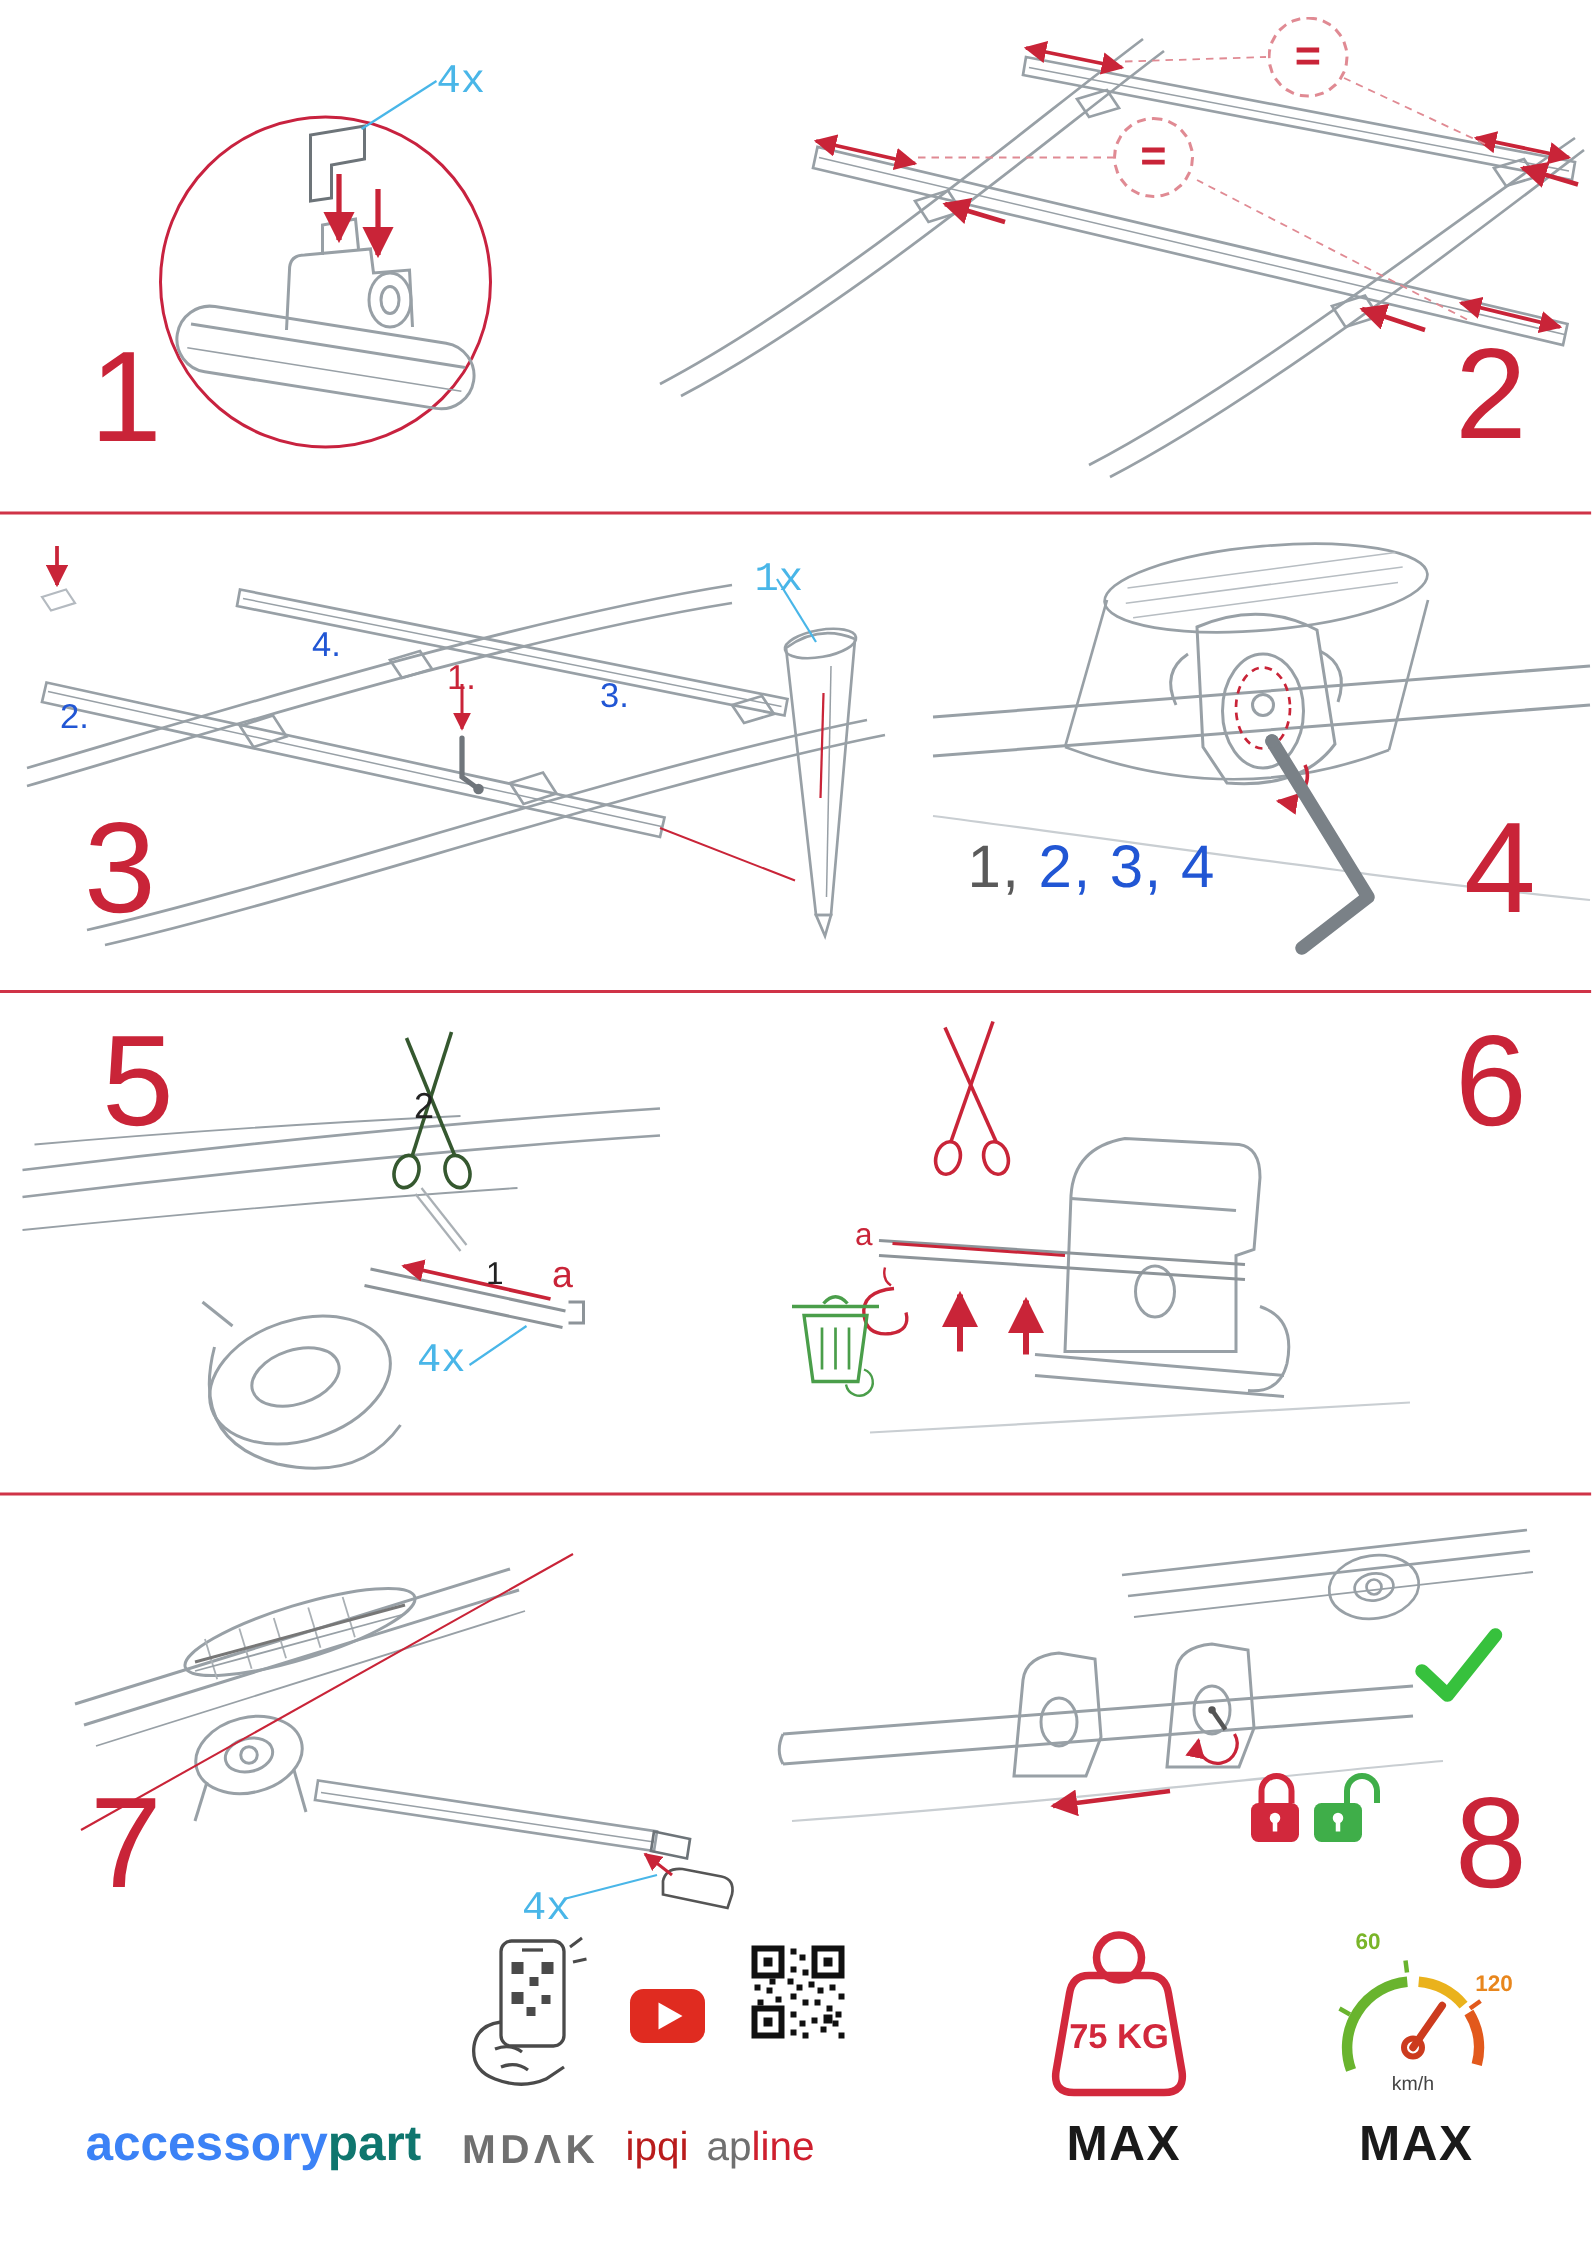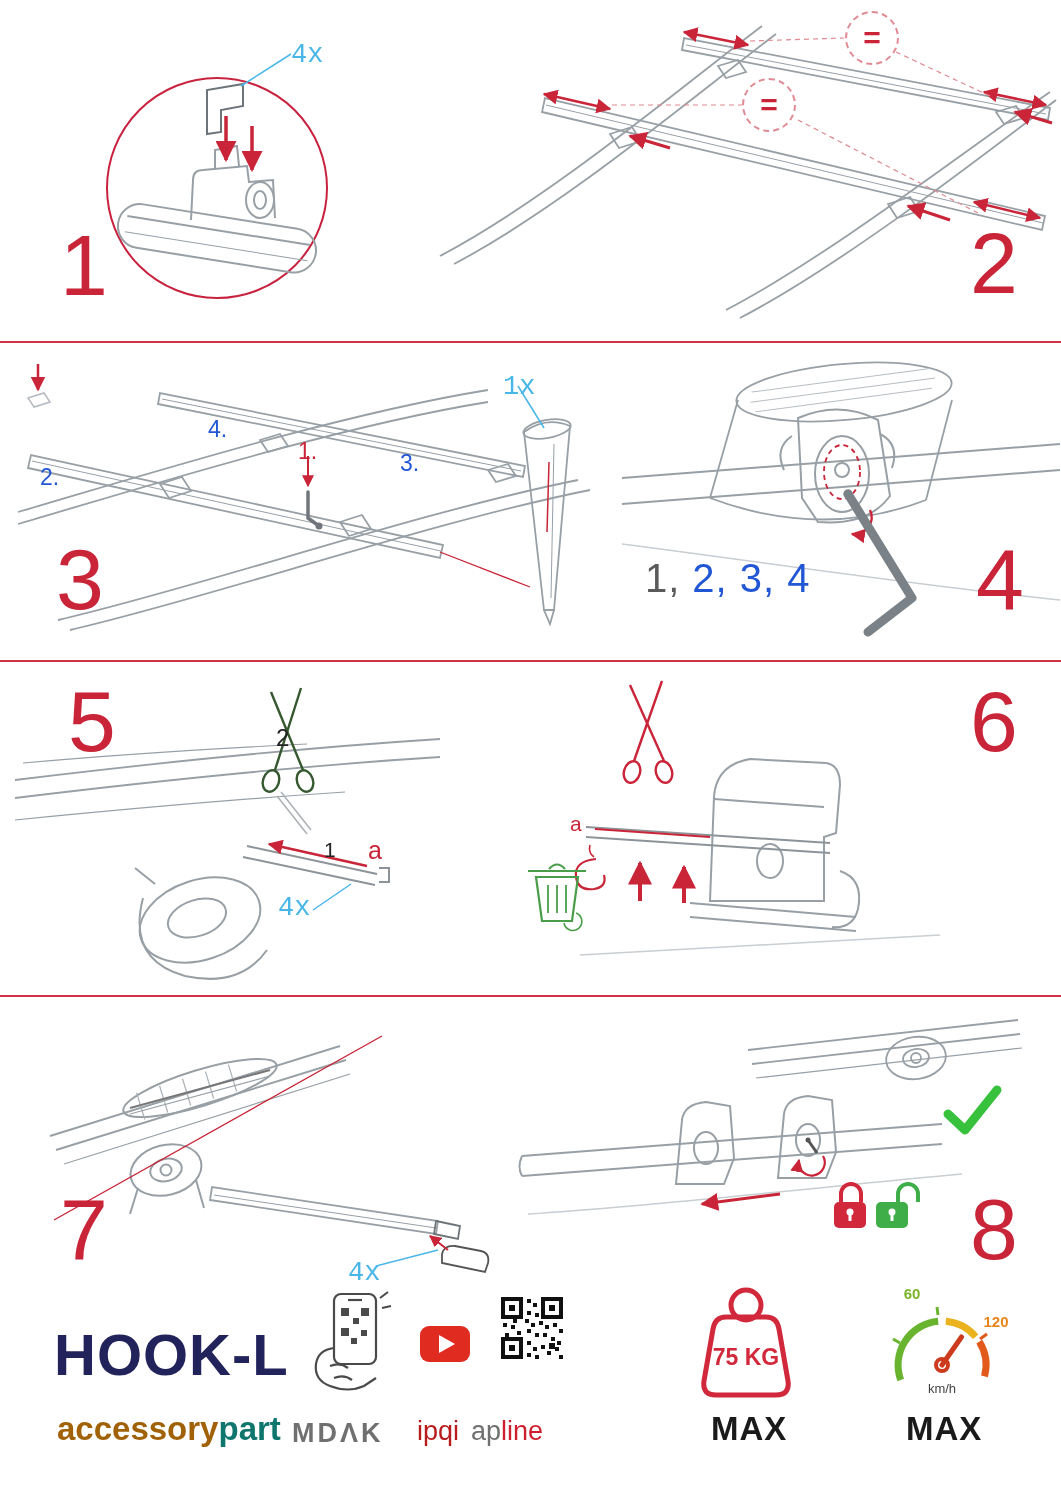--- a/index.html
+++ b/index.html
@@ -17,22 +17,22 @@
               display:flex; align-items:center; justify-content:center;
               color:#c92438; font-size:30px; font-weight:bold; }
   .seq { position:absolute; font-size:40px; letter-spacing:1px; display:flex; gap:12px; }
   .seq .done { color:#5a5a5a; }
   .seq .todo { color:#2156d4; }
   .sketch { position:absolute; }
   svg { display:block; overflow:visible; }
   svg text { font-family:"Liberation Sans", sans-serif; }
   .product { position:absolute; font-size:58px; font-weight:700; color:#23235c; letter-spacing:1px; line-height:1; }
   .brand { position:absolute; font-size:33px; font-weight:700; line-height:1; }
-  .brand .g { color:#a16207; } .brand .r { color:#0f766e; }
-  .logo1 { position:absolute; font-size:27px; font-weight:700; color:#707070; letter-spacing:3px; line-height:1; }
+  .brand .g { color:#3b82f6; } .brand .r { color:#0f766e; }
+  .logo1 { position:absolute; font-size:27px; font-weight:700; color:#707070; letter-spacing:3px; line-height:1;margin-left:16px; }
   .logo2 { position:absolute; font-size:27px; color:#b91c1c; line-height:1; }
   .logo3 { position:absolute; font-size:27px; line-height:1; }
   .logo3 .g { color:#707070; } .logo3 .r { color:#cf1f2e; }
   .footer-max { position:absolute; font-size:33px; color:#1a1a1a; font-weight:600; letter-spacing:1px; line-height:1; }
 </style>
 </head>
 <body>
 
 <div id="page">
 
@@ -341,21 +341,20 @@
     </g>
     <g>
       <path d="M380,194 v-8 a10,10 0 0 1 20,0 v8" fill="none" stroke="#3fae49" stroke-width="4"></path>
       <rect x="358" y="194" width="32" height="26" rx="5" fill="#3fae49"></rect>
       <circle cx="374" cy="204" r="3.5" fill="#fff"></circle>
       <rect x="372.5" y="206" width="3" height="7" fill="#fff"></rect>
     </g>
   </svg>
   <span class="num" style="left:970px;top:1186px">8</span>
 
-  <span class="product" style="left:54px;top:1326px">HOOK-L</span>
   <div class="brand" style="left:57px;top:1412px">
     <span class="g">accessory</span><span class="r">part</span>
   </div>
 
   <svg class="sketch" style="left:304px;top:1288px" width="88" height="112" viewBox="0 0 88 112">
     <g fill="none" stroke="#4a4a4a" stroke-width="2.2">
       <rect x="30" y="6" width="42" height="70" rx="7"></rect>
       <line x1="44" y1="12" x2="58" y2="12"></line>
       <path d="M30,60 q-16,2 -18,16 q-2,16 14,22 q18,7 34,0 l12,-8"></path>
       <path d="M26,78 q10,-4 18,2"></path>

